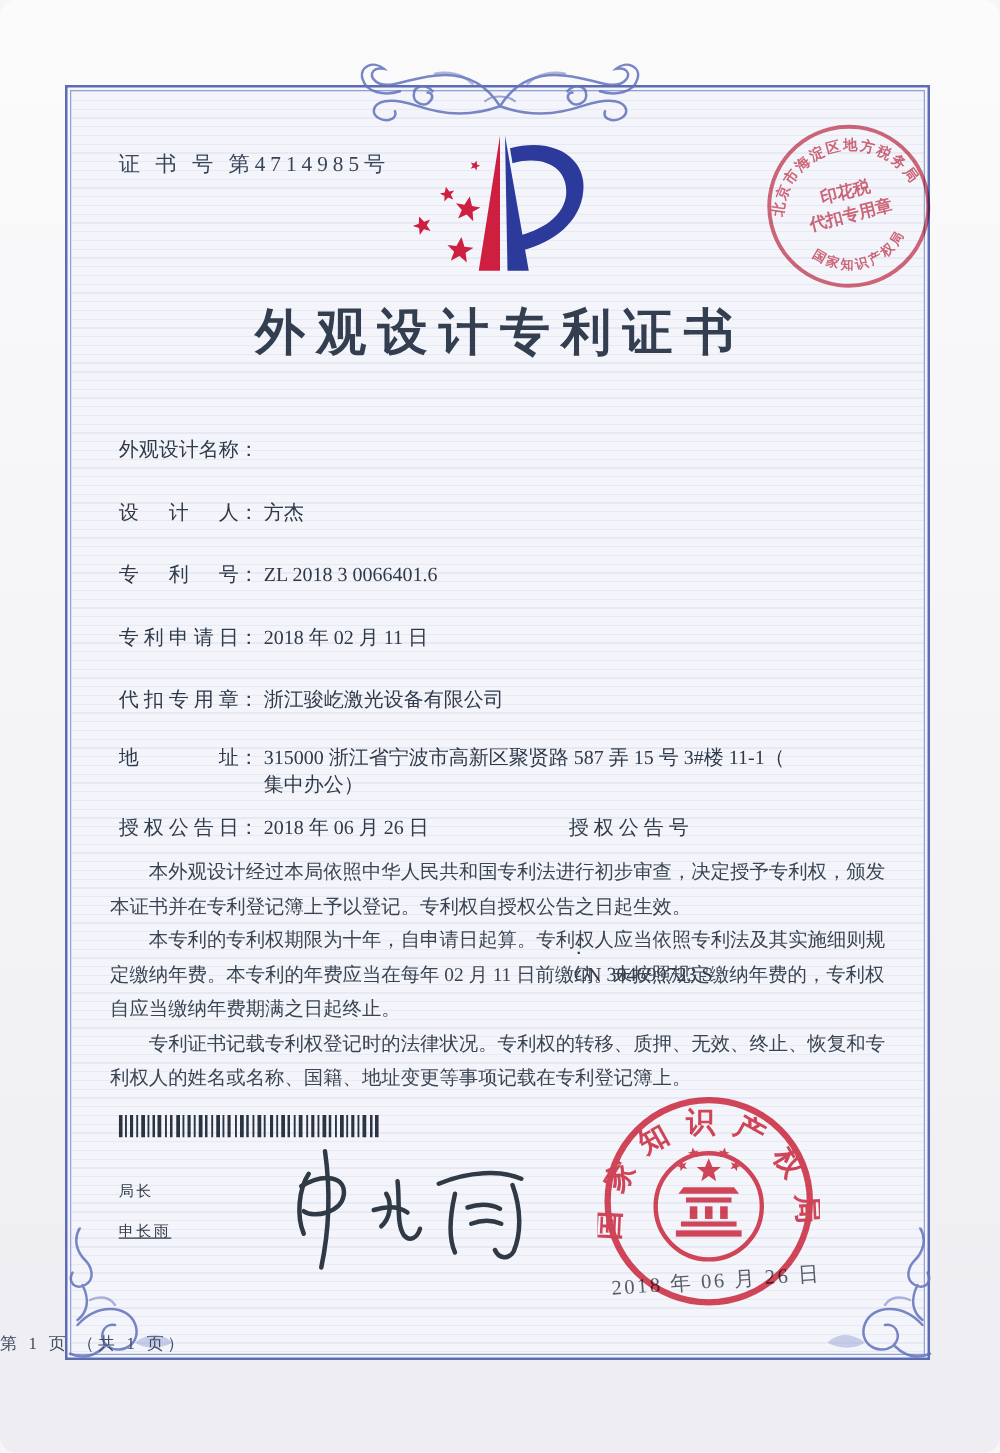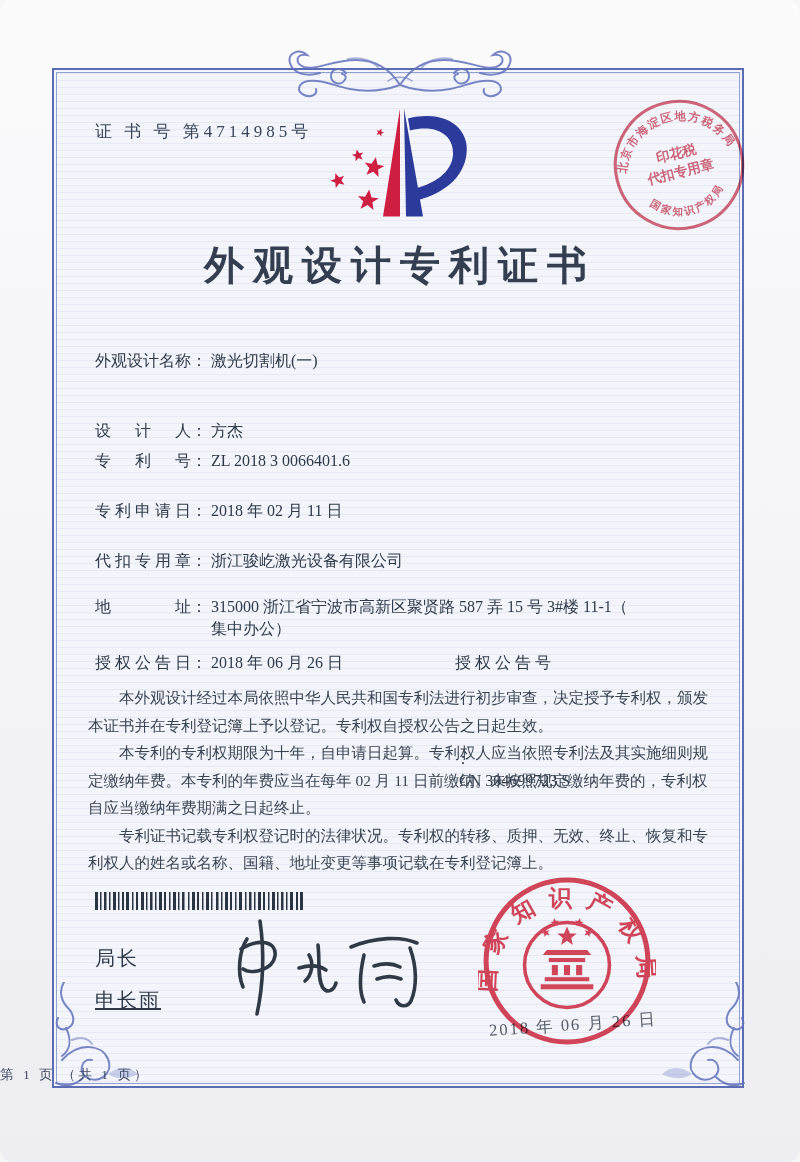--- a/index.html
+++ b/index.html
@@ -19,21 +19,21 @@
   .row { position:absolute; left:0; width:620px; display:flex; align-items:flex-start; line-height:1.4; }
   .flabel { display:inline-block; width:96px; text-align:justify; text-align-last:justify; flex:0 0 96px; }
   .fcolon { flex:0 0 auto; }
   .fvalue { flex:1 1 auto; padding-left:4px; }
   .fvalue .vline { display:block; }
   .pair2 { position:absolute; left:360px; top:0; display:flex;flex-direction:column; }
 
   .body-text { position:absolute; left:88px; top:684px; width:626px; font-size:15.5px; line-height:1.78; color:#3a4553; }
   .body-text p { text-indent:2em; }
 
-  .officer { position:absolute; left:95px; top:945px; font-size:20px; color:#2e3a49; letter-spacing:2px; }
+  .officer { position:absolute; left:95px; top:945px; font-size:12px; color:#2e3a49; letter-spacing:2px; }
   .officer .o-name { margin-top:15px;text-decoration:underline; }
 
   .sig { position:absolute; left:213px; top:915px; width:220px; height:105px; }
   .barcode { position:absolute; left:95px; top:892px; width:208px; height:18px; }
 
   .seal { position:absolute; left:478px; top:872px; width:178px; height:178px; mix-blend-mode:multiply; opacity:0.93; }
   .seal-date { position:absolute; left:489px; top:1014px; font-size:16.5px; letter-spacing:2px; color:#565c68; transform:rotate(-4deg); }
 
   .tax-stamp { position:absolute; left:606px; top:92px; width:146px; height:146px; transform:rotate(-14deg); mix-blend-mode:multiply; opacity:0.88; }
 
@@ -124,24 +124,23 @@
     <text x="70" y="81" font-size="13" fill="#d05468" text-anchor="middle" font-weight="bold">代扣专用章</text>
   </svg>
 
   <div class="title">外观设计专利证书</div>
 
   <div class="rows">
 
     <div class="row" style="top:350px">
       <span class="flabel">外观设计名称</span>
         <span class="fcolon">：</span>
-      <span class="fvalue">激光切割机(一)</span>
-    </div>
-
-    <div class="row" style="top:420px">
+    </div>
+
+    <div class="row" style="top:400px">
       <span class="flabel">设计人</span>
         <span class="fcolon">：</span>
       <span class="fvalue">方杰</span>
     </div>
 
     <div class="row" style="top:450px">
       <span class="flabel">专利号</span>
         <span class="fcolon">：</span>
       <span class="fvalue">ZL 2018 3 0066401.6</span>
     </div>

